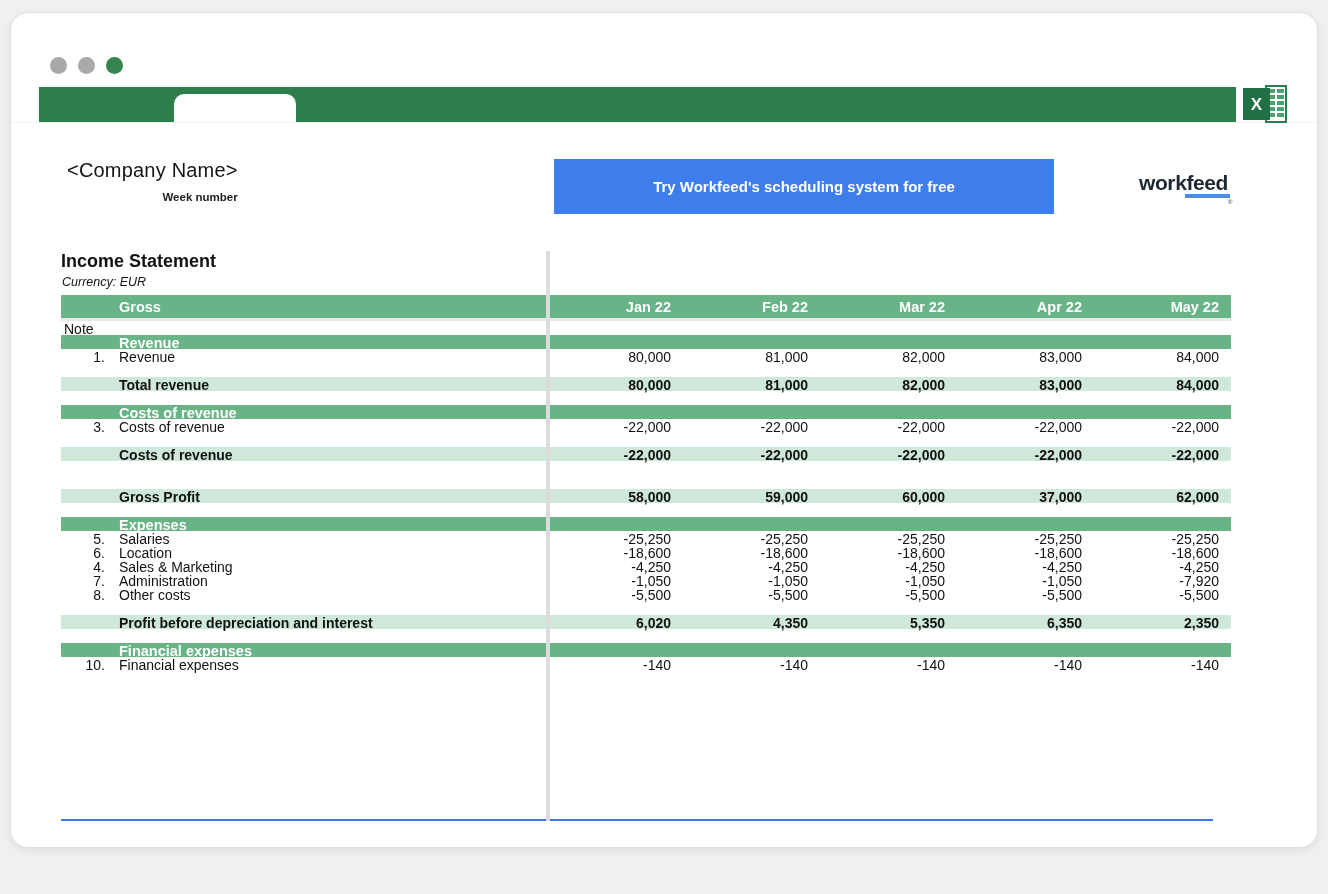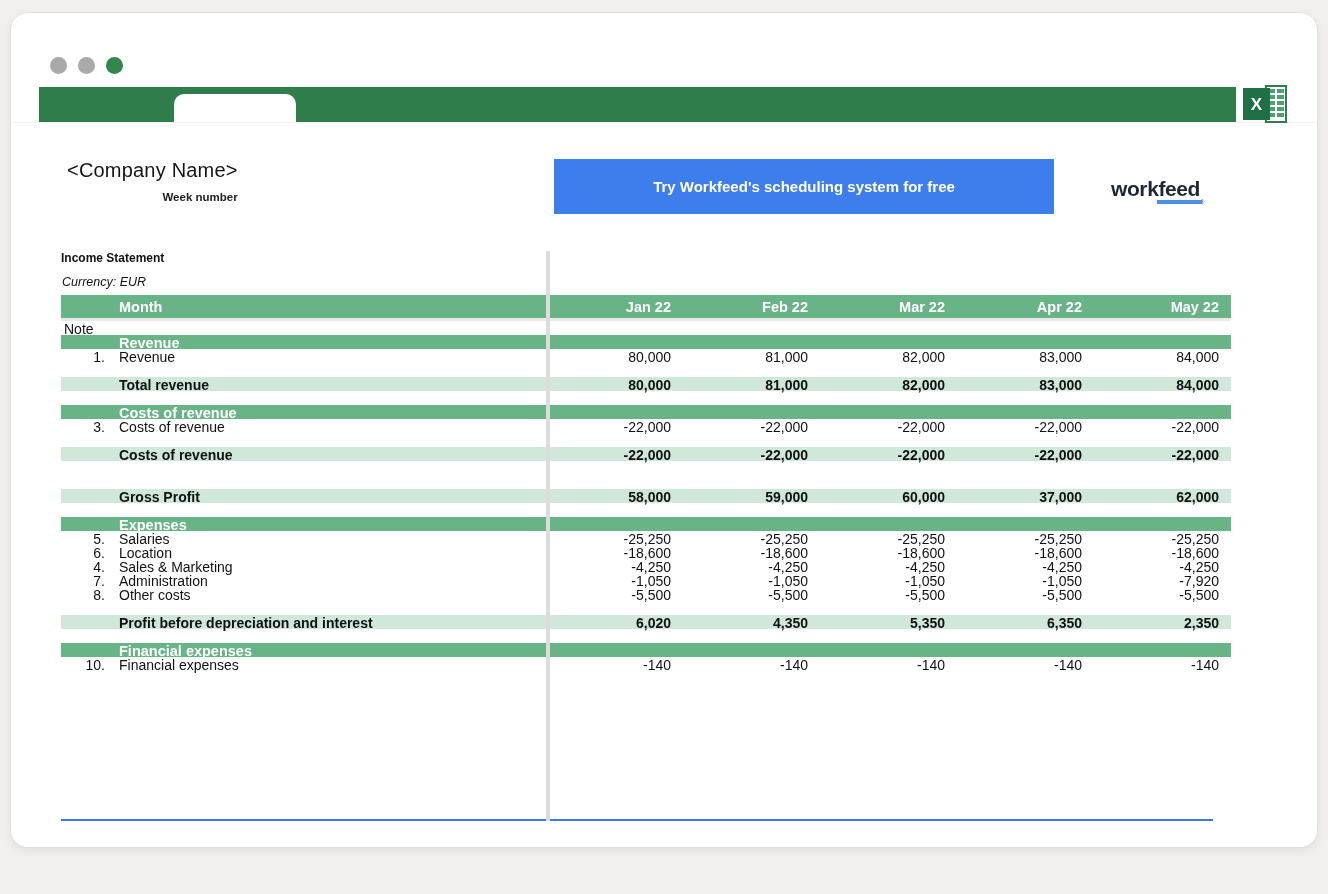--- a/index.html
+++ b/index.html
@@ -37,34 +37,34 @@
   
   .company { position:absolute; left:56px; top:146px; }
   .company-name { font-size:20px; font-weight:400; color:#151515; letter-spacing:0.2px; }
   .company-sub { font-size:11.5px; font-weight:600; color:#222; margin-top:9px;text-align:right; }
   .banner {
     position:absolute; left:543px; top:146px; width:500px; height:55px;
     background:#3e7dec; border:none; color:#ffffff; font-weight:700; font-size:15px;
     display:flex; align-items:center; justify-content:center;
     font-family:"Liberation Sans", sans-serif; cursor:pointer;
   }
-  .logo { position:absolute; left:1100px; top:158px; height:36px; display:flex; align-items:center; cursor:pointer; }
+  .logo { position:absolute; left:1128px; top:158px; height:36px; display:flex; cursor:pointer; }
   .logo-text { font-size:21px; font-weight:800; color:#1e2834; letter-spacing:-0.4px; }
   .logo-feed { position:relative; display:inline-block; }
   .logo-feed::before {
     content:""; position:absolute; left:0; right:8px; top:54%; height:4px;
     background:#5b9be4; z-index:-1;
   }
   .logo-feed::after {
     content:""; position:absolute; left:-1px; right:-2px; bottom:-3px; height:4px;
     background:#4a90e2;
   }
   .logo-reg { font-size:6px; color:#1e2834; align-self:flex-end; margin-bottom:2px; }
   
-  .sheet-title { position:absolute; left:50px; top:238px; font-size:12px; font-weight:700; color:#111; }
+  .sheet-title { position:absolute; left:50px; top:238px; font-size:18px; font-weight:700; color:#111; }
   .sheet-sub { position:absolute; left:51px; top:262px; font-size:12.5px; font-style:italic; color:#111; }
   .table { position:absolute; left:50px; top:282px; width:1170px; }
   .row { display:grid; grid-template-columns:485px repeat(5, 1fr); height:14px; align-items:center; }
   .row-month { background:#68b487; border-bottom:3px solid #e9e9e9; height:26px; }
   .row-section { background:#68b487; }
   .row-total { background:#cfe8da;margin-top:14px; }
   .row-spacer { background:transparent; }
   .cell { font-size:14px; color:#111; height:100%; display:flex; align-items:center; }
   .cell-label { padding-left:58px; }
   .cell-label-plain { padding-left:3px; }
@@ -122,21 +122,21 @@
   <div class="logo">
     <span class="logo-text"><span>work</span><span class="logo-feed">feed</span></span>
     <span class="logo-reg">®</span>
   </div>
 
   <div class="sheet-title">Income Statement</div>
   <div class="sheet-sub">Currency: EUR</div>
 
   <div class="table" id="table">
       <div class="row row-month">
-        <div class="cell cell-label">Month</div>
+        <div class="cell cell-label">Gross</div>
         <div class="cell cell-value">Jan 22</div>
         <div class="cell cell-value">Feb 22</div>
         <div class="cell cell-value">Mar 22</div>
         <div class="cell cell-value">Apr 22</div>
         <div class="cell cell-value">May 22</div>
       </div>
       <div class="row row-note">
         <div class="cell cell-label-plain">Note</div>
         <div class="cell cell-value"></div>
         <div class="cell cell-value"></div>

